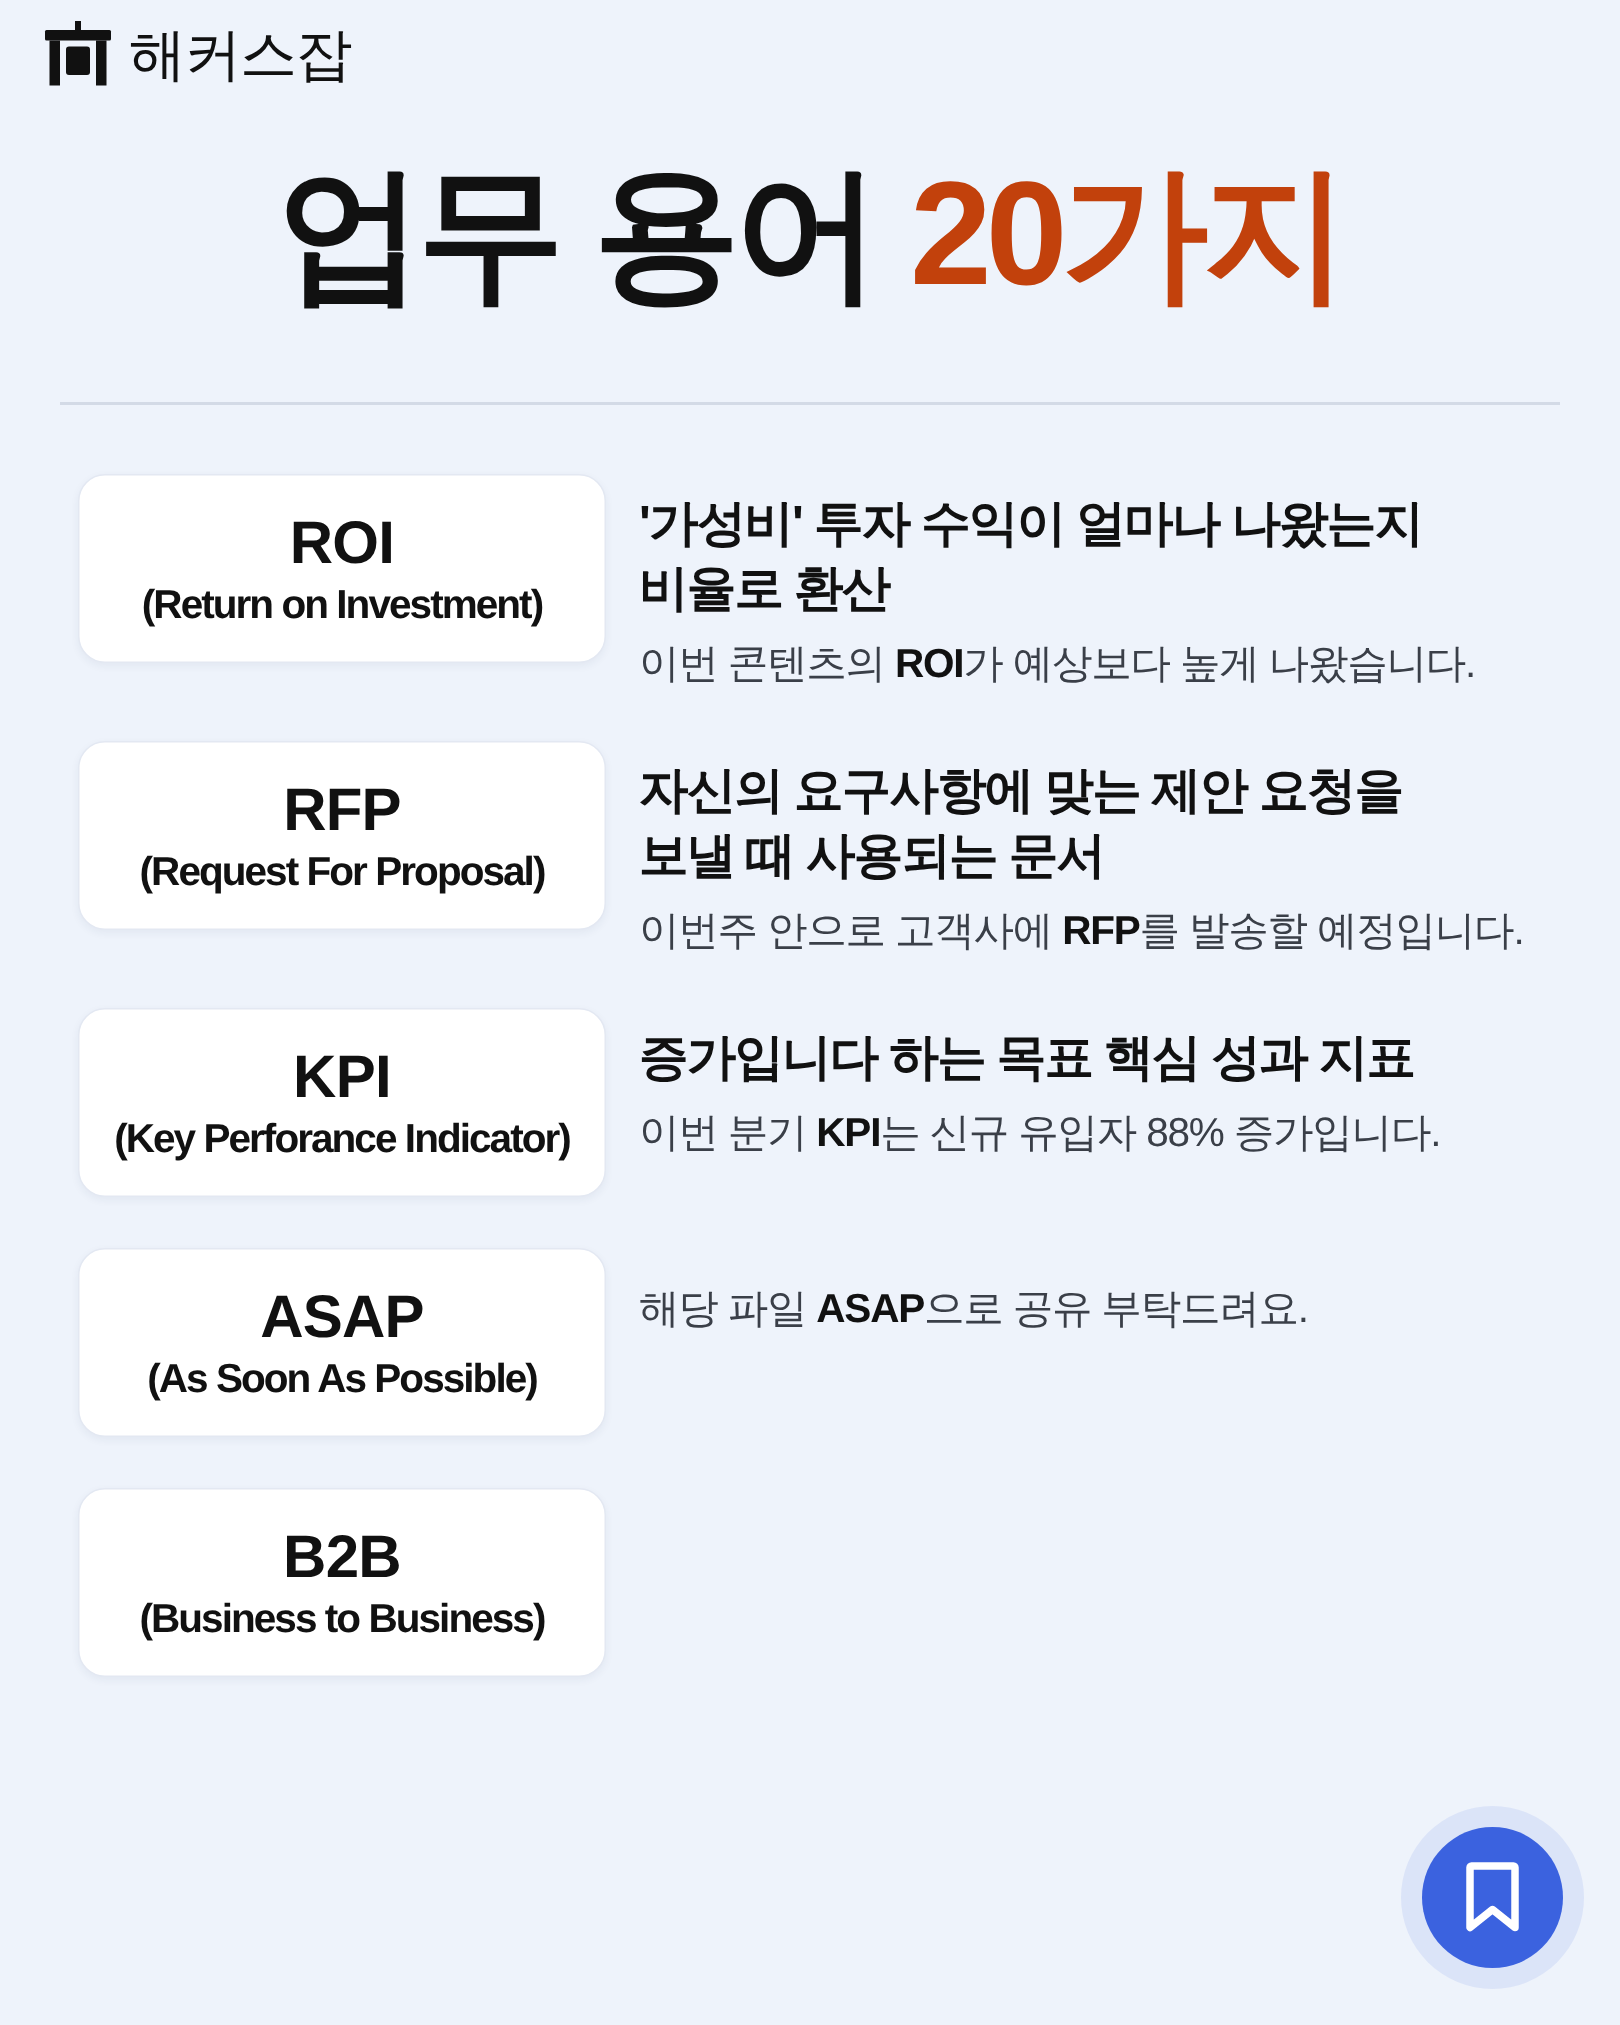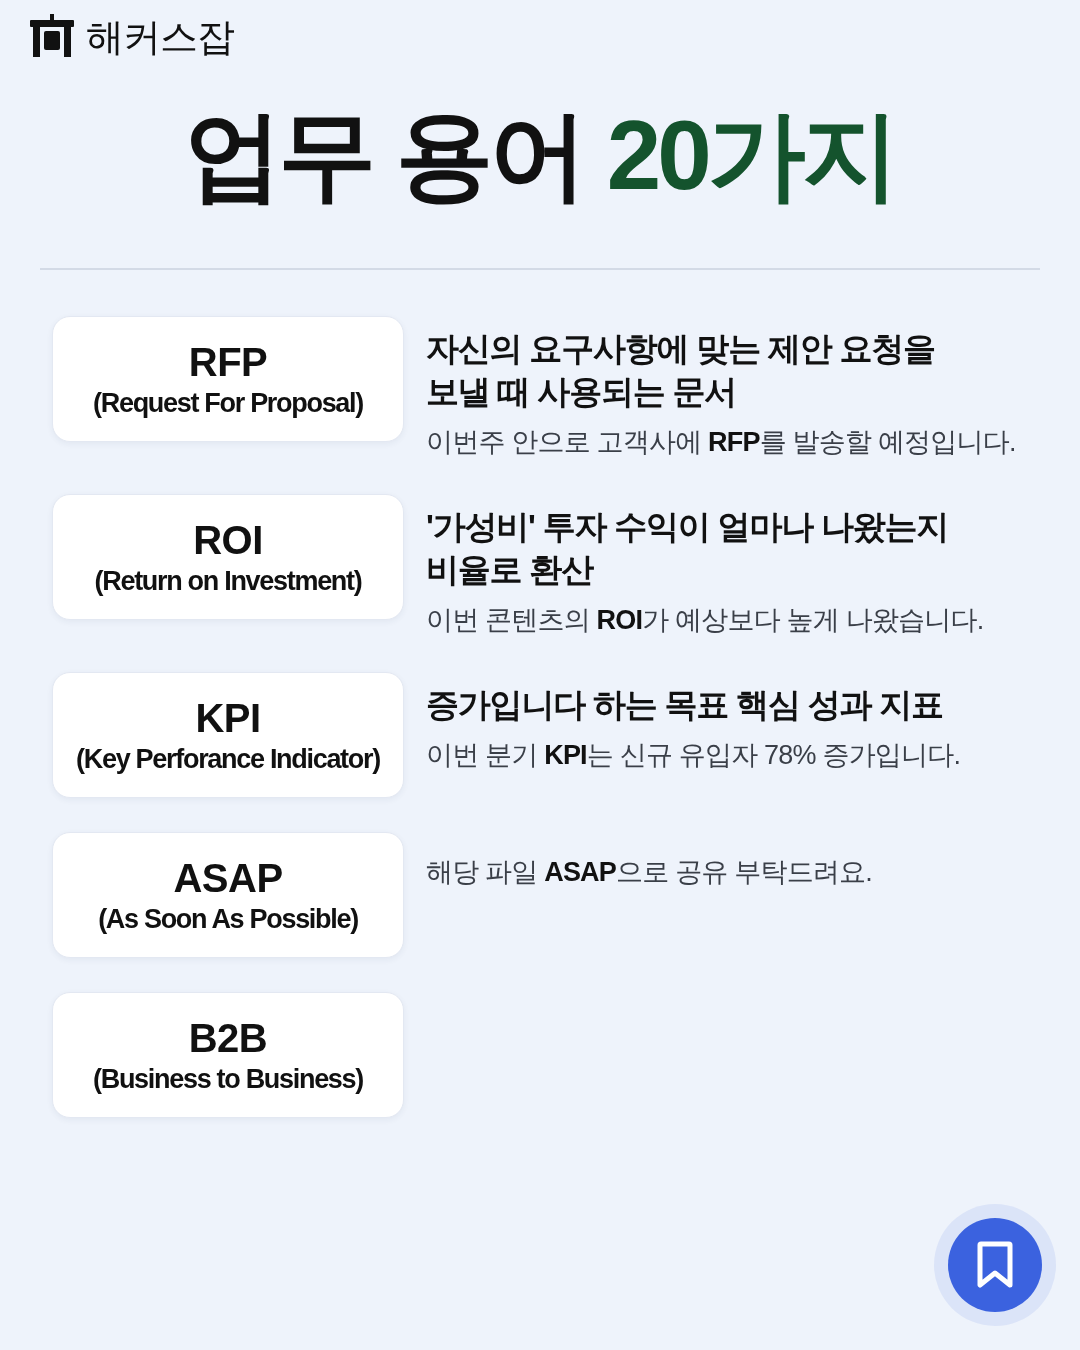--- a/index.html
+++ b/index.html
@@ -77,21 +77,21 @@
   }
   .title {
     font-size: 98px;
     font-weight: 800;
     letter-spacing: -4px;
     line-height: 1.05;
     color: #111111;
     white-space: nowrap;
   }
   .title .accent {
-    color: #14532d;
+    color: #c2410c;
   }
   .divider {
     position: absolute;
     top: 268px;
     left: 40px;
     width: 1000px;
     height: 2px;
     background: #d3dae6;
   }
 
@@ -202,50 +202,50 @@
   <div class="title">
     <span>업무 용어 </span><span class="accent">20가지</span>
   </div>
 </div>
 <div class="divider"></div>
 
 <div class="rows">
 
   <div class="row">
     <div class="term-card">
+      <div class="term-abbr">ROI</div>
+      <div class="term-full">(Return on Investment)</div>
+    </div>
+    <div class="row-text">
+      <div class="definition">'가성비' 투자 수익이 얼마나 나왔는지
+비율로 환산</div>
+      <div class="example"><span>이번 콘텐츠의 </span><b>ROI</b><span>가 예상보다 높게 나왔습니다.</span></div>
+    </div>
+  </div>
+
+  <div class="row">
+    <div class="term-card">
       <div class="term-abbr">RFP</div>
       <div class="term-full">(Request For Proposal)</div>
     </div>
     <div class="row-text">
       <div class="definition">자신의 요구사항에 맞는 제안 요청을
 보낼 때 사용되는 문서</div>
       <div class="example"><span>이번주 안으로 고객사에 </span><b>RFP</b><span>를 발송할 예정입니다.</span></div>
     </div>
   </div>
 
   <div class="row">
     <div class="term-card">
-      <div class="term-abbr">ROI</div>
-      <div class="term-full">(Return on Investment)</div>
-    </div>
-    <div class="row-text">
-      <div class="definition">'가성비' 투자 수익이 얼마나 나왔는지
-비율로 환산</div>
-      <div class="example"><span>이번 콘텐츠의 </span><b>ROI</b><span>가 예상보다 높게 나왔습니다.</span></div>
-    </div>
-  </div>
-
-  <div class="row">
-    <div class="term-card">
       <div class="term-abbr">KPI</div>
       <div class="term-full">(Key Perforance Indicator)</div>
     </div>
     <div class="row-text">
       <div class="definition">증가입니다 하는 목표 핵심 성과 지표</div>
-      <div class="example"><span>이번 분기 </span><b>KPI</b><span>는 신규 유입자 78% 증가입니다.</span></div>
+      <div class="example"><span>이번 분기 </span><b>KPI</b><span>는 신규 유입자 88% 증가입니다.</span></div>
     </div>
   </div>
 
   <div class="row">
     <div class="term-card">
       <div class="term-abbr">ASAP</div>
       <div class="term-full">(As Soon As Possible)</div>
     </div>
     <div class="row-text">
       <div class="example"><span>해당 파일 </span><b>ASAP</b><span>으로 공유 부탁드려요.</span></div>

